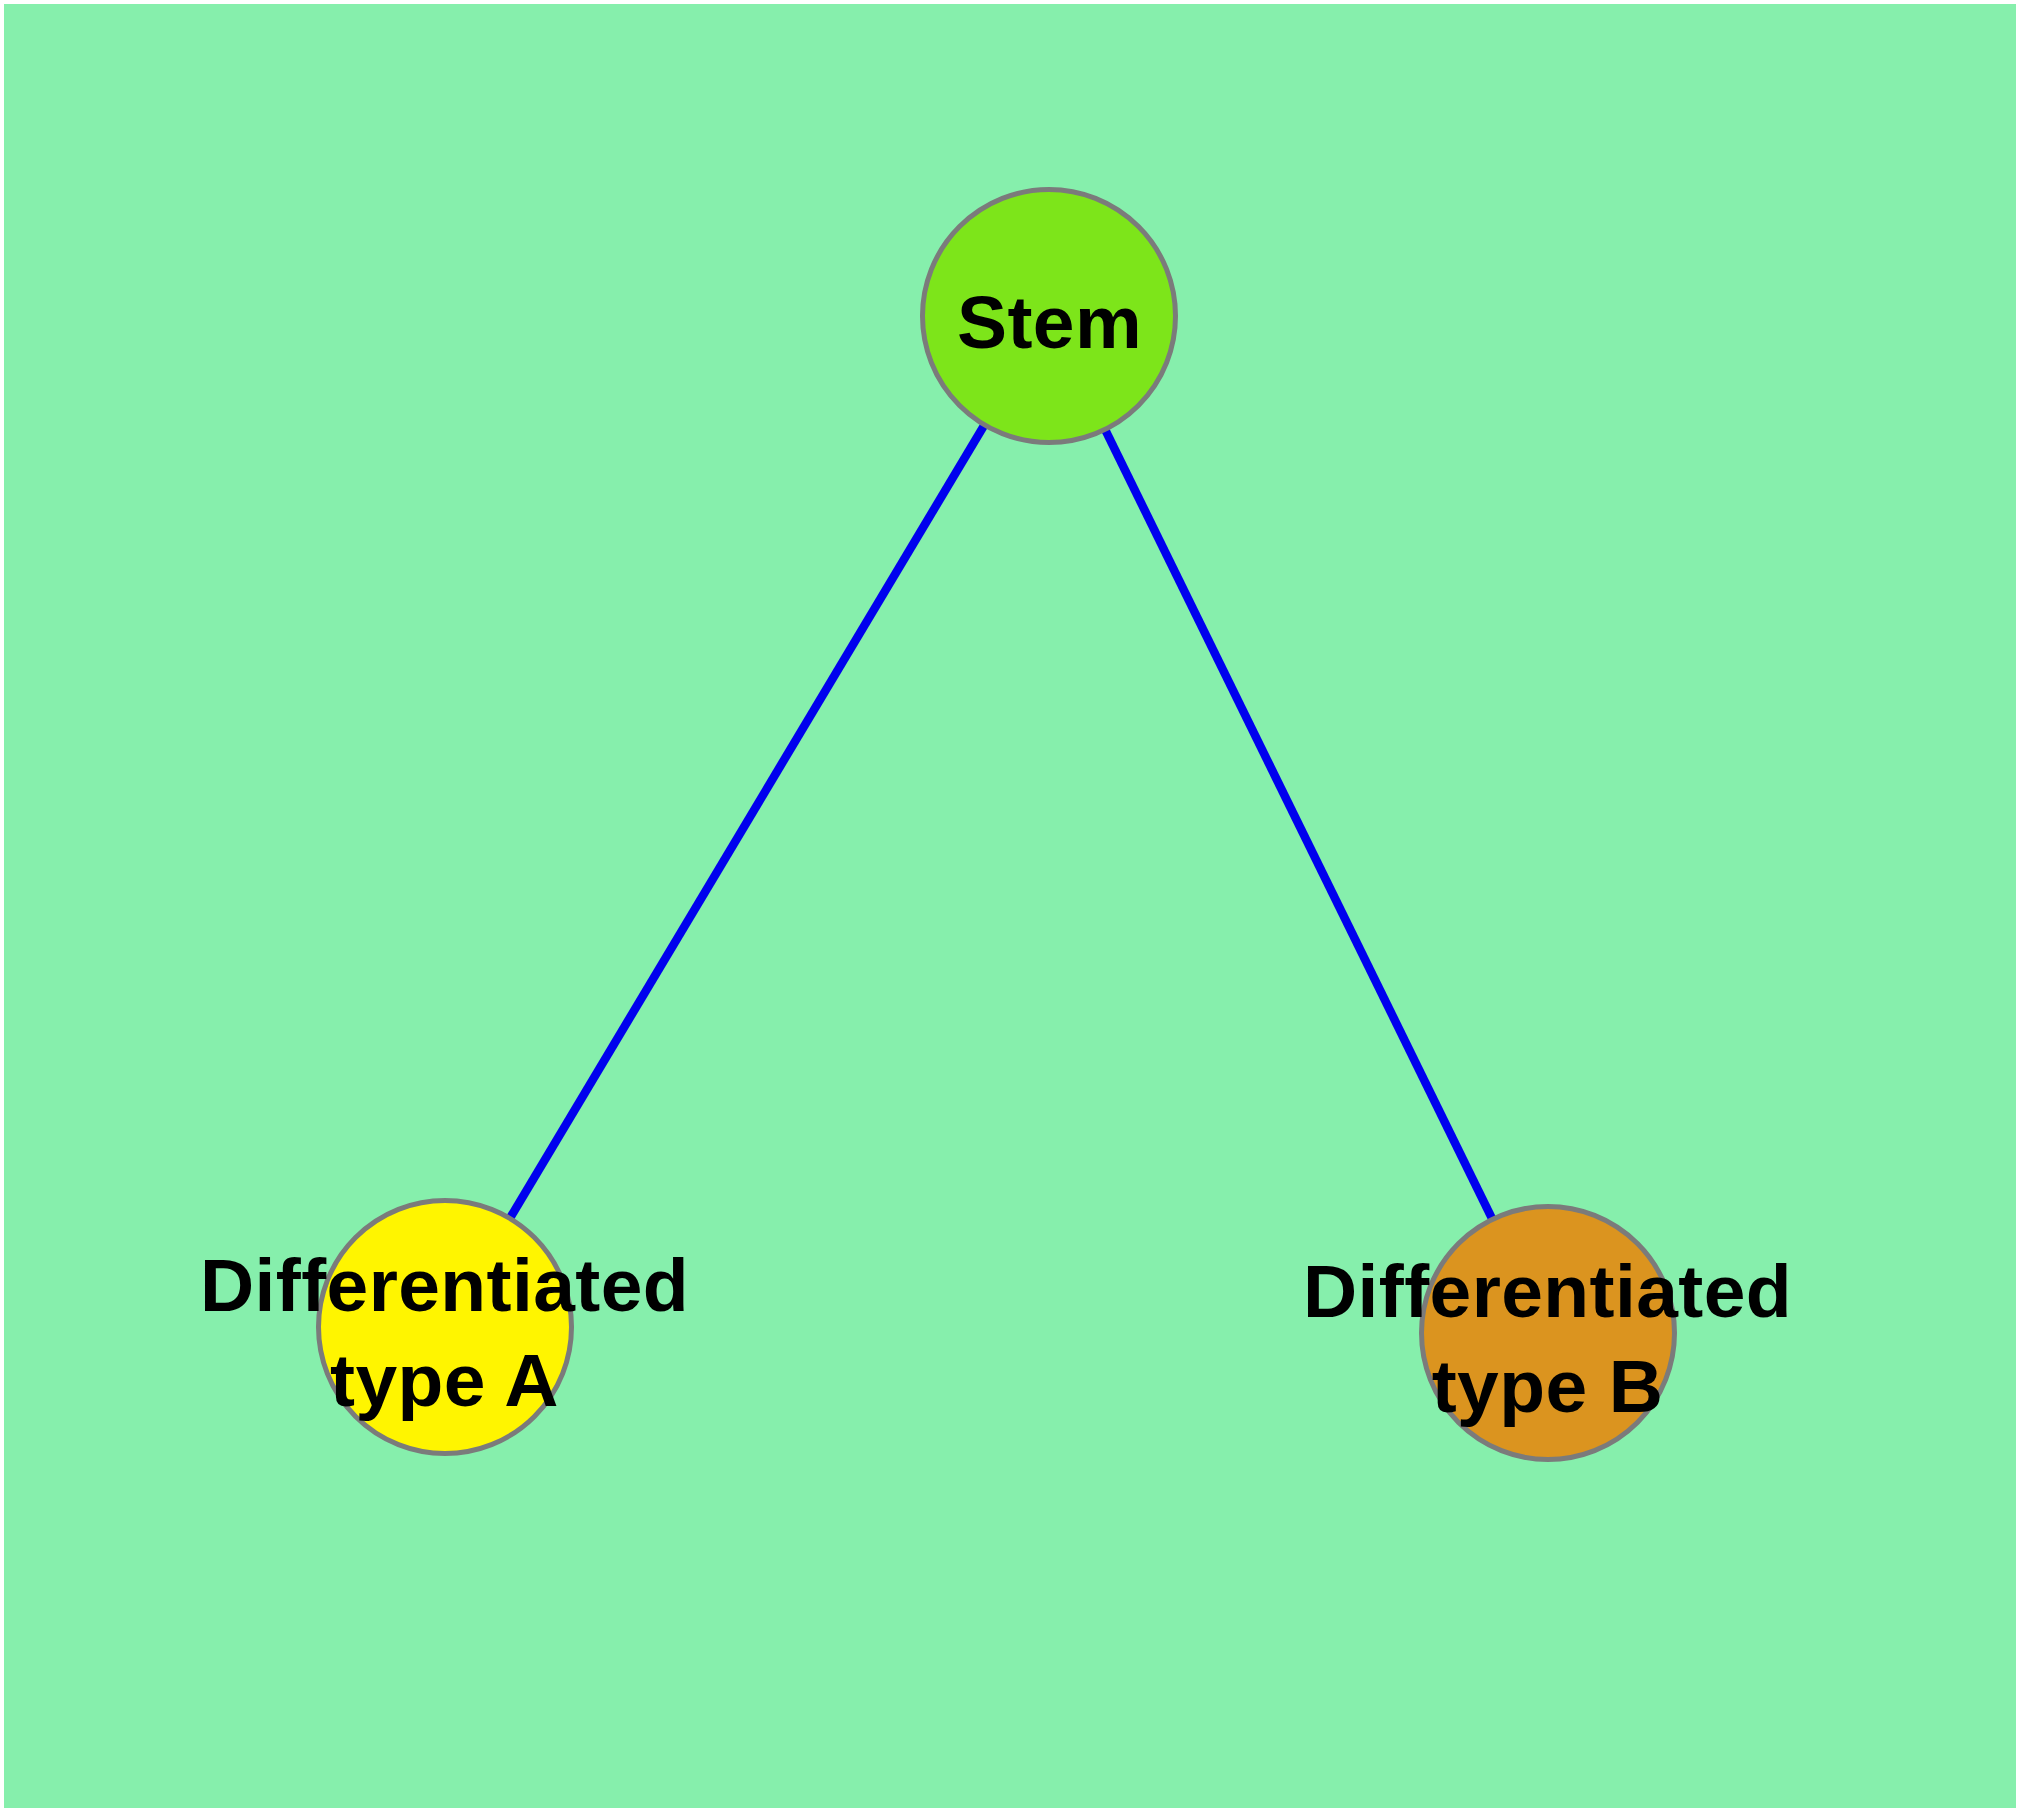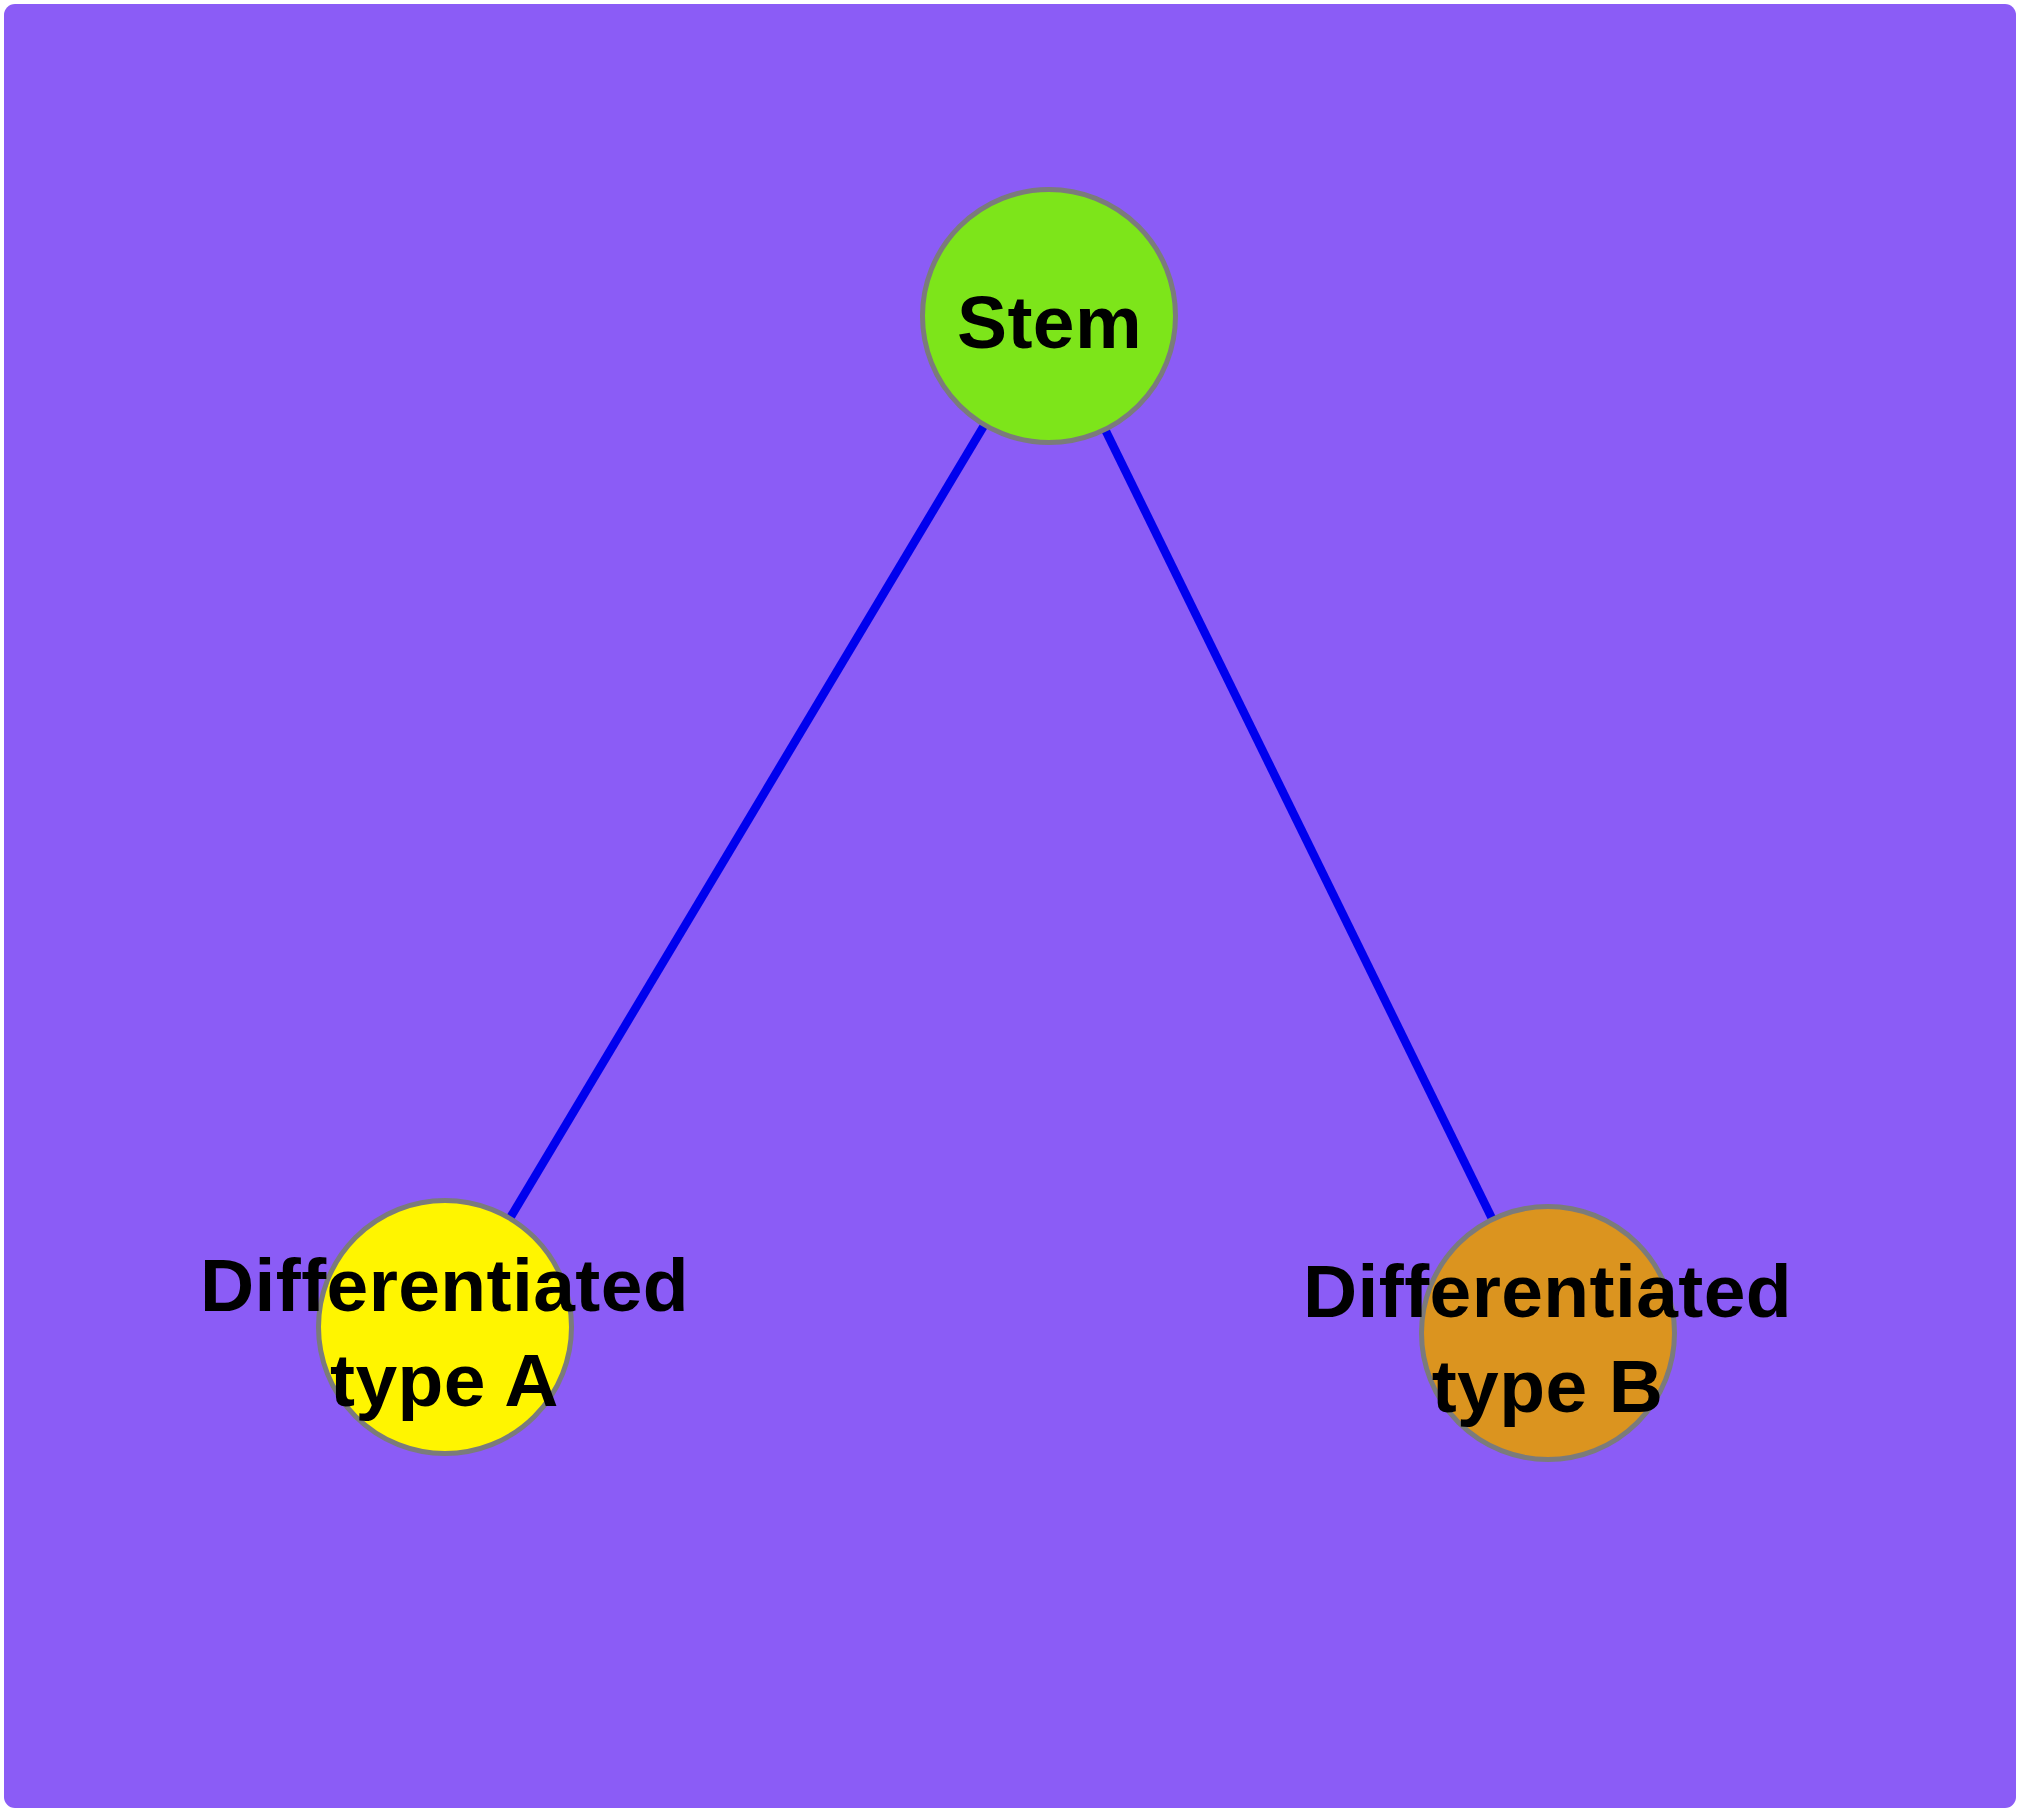--- a/index.html
+++ b/index.html
@@ -47,21 +47,21 @@
     font-weight: bold;
     font-size: 75px;
     line-height: 95px;
     white-space: pre-line;
     letter-spacing: 0.4px;
   }
 </style>
 </head>
 <body style="background: rgb(255, 255, 255);">
 
-<div class="panel" style="background: #8b5cf6; border-radius: 11px;">
+<div class="panel" style="background: #86efac;">
   <div class="stage">
 
     <svg id="edge-layer" class="edge-layer" width="2021" height="1812" viewBox="0 0 2384 2138">
         <line x1="1238" y1="373" x2="525" y2="1565" stroke="#0000EE" stroke-width="10"></line>
         <line x1="1238" y1="373" x2="1826" y2="1572" stroke="#0000EE" stroke-width="10"></line>
       </svg>
 
     <div class="node-circle" style="width: 258px; height: 258px; left: 920px; top: 187px; background: rgb(125, 229, 26); border-color: rgb(123, 123, 123); border-width: 5.1px;"></div>
     <div class="node-circle" style="width: 258px; height: 258px; left: 316px; top: 1198px; background: rgb(255, 245, 0); border-color: rgb(123, 123, 123); border-width: 5.1px;"></div>
     <div class="node-circle" style="width: 258px; height: 258px; left: 1419px; top: 1204px; background: rgb(219, 148, 31); border-color: rgb(123, 123, 123); border-width: 5.1px;"></div>

